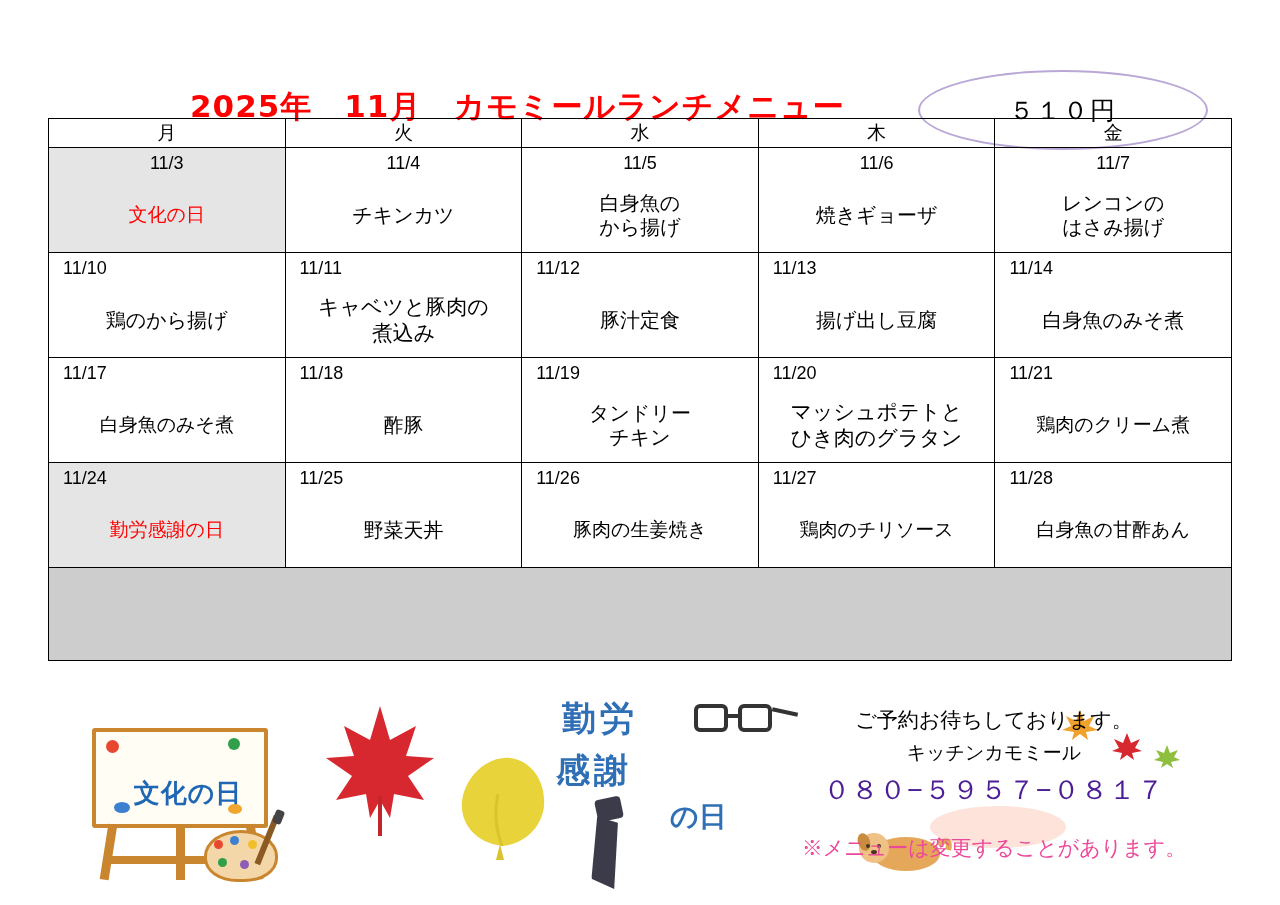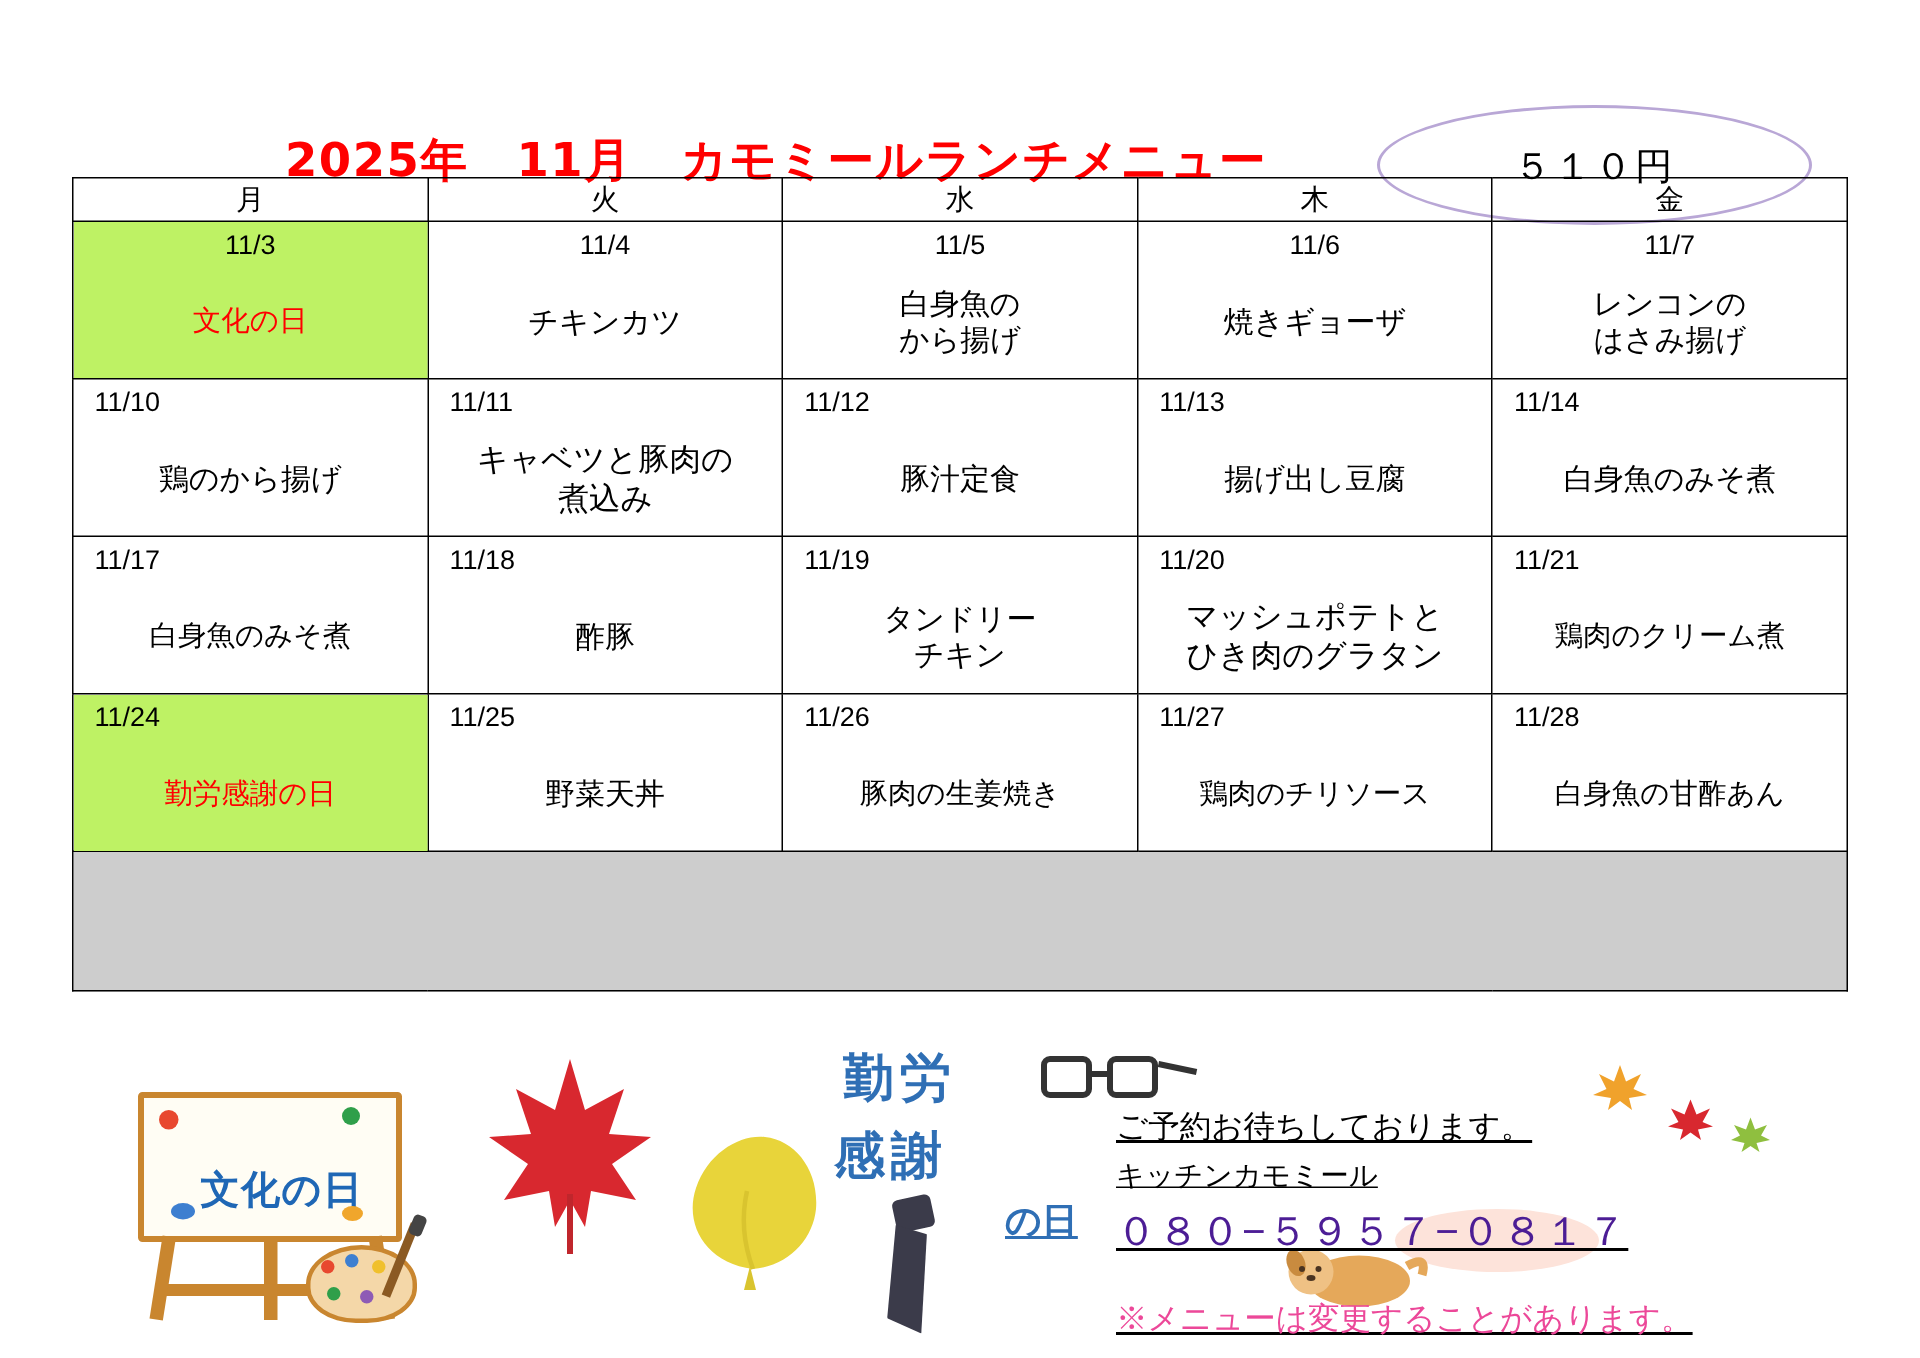--- a/index.html
+++ b/index.html
@@ -84,21 +84,21 @@
     font-weight: normal;
     font-size: 19px;
     text-align: center;
     vertical-align: middle;
   }
   td.cell {
     height: 104px;
     position: relative;
   }
   td.shaded {
-    background: #bef264;
+    background: #e5e5e5;
   }
   .date {
     position: absolute;
     top: 5px;
     left: 14px;
     font-size: 18px;
     color: #000;
     white-space: nowrap;
   }
   .date.center {
@@ -226,21 +226,21 @@
     font-size: 34px; font-weight: bold; color: #2f6fb5;
     letter-spacing: 4px; font-family: "DejaVu Sans", sans-serif;
   }
   .kinro .k-text2 {
     position: absolute; left: 4px; top: 54px;
     font-size: 34px; font-weight: bold; color: #2f6fb5;
     letter-spacing: 4px; font-family: "DejaVu Sans", sans-serif;
   }
   .kinro .k-text3 {
     position: absolute; left: 118px; top: 104px;
-    font-size: 24px; font-weight: bold; color: #2f6fb5; text-decoration: underline;
+    font-size: 28px; font-weight: bold; color: #2f6fb5;
   }
   .kinro .glasses-l, .kinro .glasses-r {
     position: absolute; top: 10px; width: 34px; height: 28px;
     border: 4px solid #333; border-radius: 6px; box-sizing: border-box;
   }
   .kinro .glasses-l { left: 142px; }
   .kinro .glasses-r { left: 186px; }
   .kinro .glasses-bridge { position:absolute; left: 176px; top: 20px; width: 12px; height: 4px; background:#333; }
   .kinro .glasses-arm { position:absolute; left: 220px; top: 16px; width: 26px; height: 4px; background:#333; transform: rotate(12deg); }
   .kinro .tie-knot {
@@ -250,23 +250,23 @@
   .kinro .tie-body {
     position: absolute; left: 36px; top: 122px; width: 34px; height: 74px;
     background: #3b3b4a; transform: rotate(-8deg);
     clip-path: polygon(42% 0, 100% 12%, 62% 100%, 0 82%);
   }
 
   
   .contact {
     position: absolute;
     left: 744px;
-    top: 51px;
+    top: 20px;
     width: 500px;
-    text-decoration: underline;
+    text-align: center;
   }
   .contact .line1 { font-size: 21px; color:#000; margin-bottom: 6px; }
   .contact .line2 { font-size: 19px; color:#000; margin-bottom: 6px; }
   .contact .phone { font-size: 27px; color:#4c1d95; letter-spacing: 1px; }
   .contact .note { font-size: 21px; color:#ec4899; margin-top: 26px; }
   .blush {
     position: absolute;
     left: 930px;
     top: 120px;
     width: 136px;

